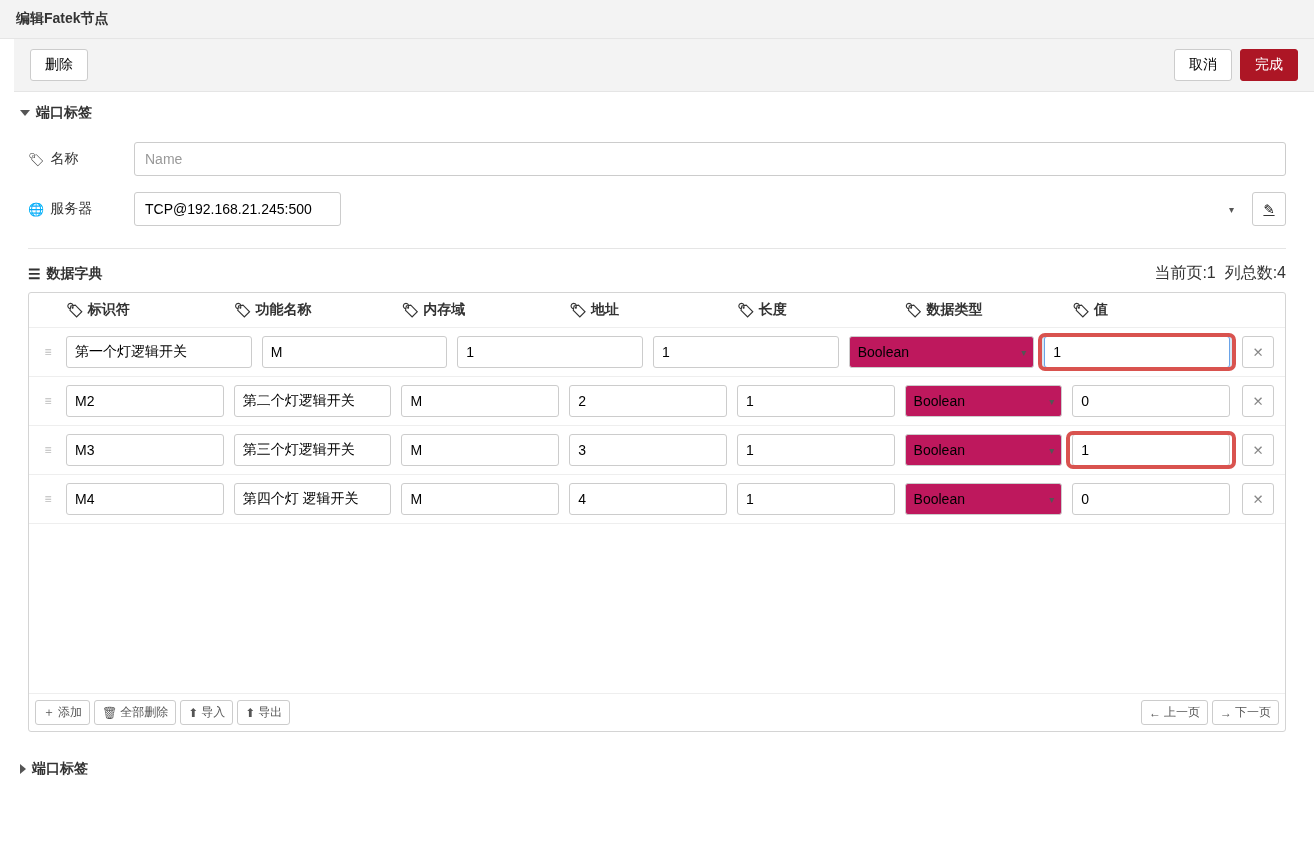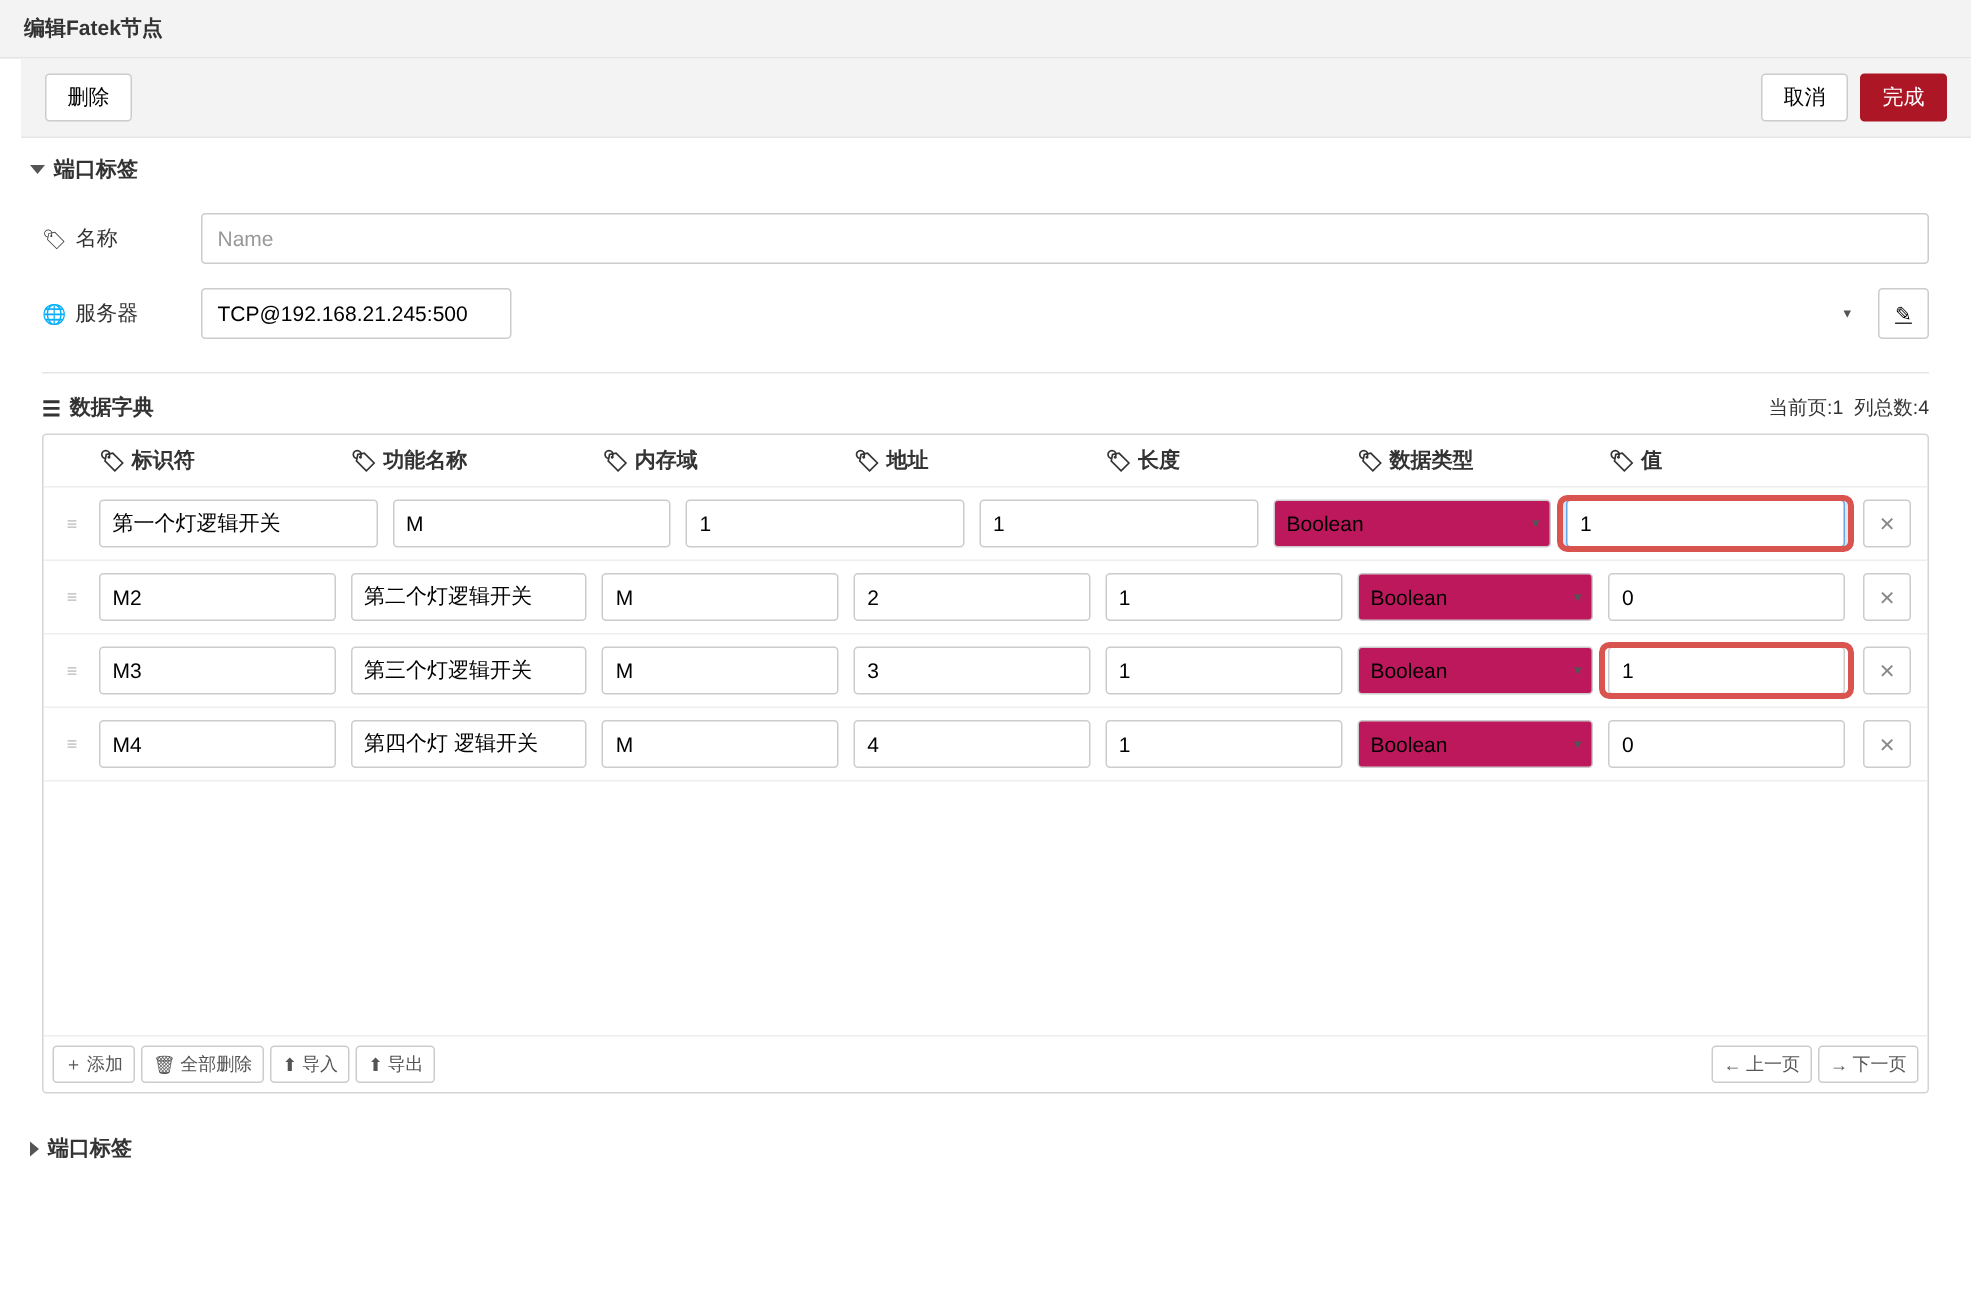--- a/index.html
+++ b/index.html
@@ -19,21 +19,21 @@
   .form-input::placeholder { color: #999; }
   .select-wrap { flex:1; display:flex; gap:8px;text-decoration:underline; }
   .form-select { flex:1; height: 34px; border:1px solid #ccc; border-radius:3px; padding:0 28px 0 10px; font-size:14px; background:#fff; appearance:none; position:relative; cursor:pointer; }
   .select-box { position:relative; flex:1; }
   .select-box::after { content:"▾"; position:absolute; right:10px; top:50%; transform:translateY(-50%); color:#555; pointer-events:none; font-size:10px; }
   .icon-btn { width:34px; height:34px; border:1px solid #ccc; border-radius:3px; background:#fff; cursor:pointer; display:flex; align-items:center; justify-content:center; }
   hr.divider { border:none; border-top:1px solid #e5e5e5; margin: 14px 28px; }
   
   .dict-header { display:flex; justify-content:space-between; align-items:center; padding: 0 28px 8px 28px; font-size:14px; }
   .dict-title { display:flex; align-items:center; gap:6px; font-weight:bold; }
-  .dict-info { font-size:13px; color:#333; }
+  .dict-info { font-size:16px; color:#333; }
   
   .grid-box { border:1px solid #d4d4d4; border-radius:3px; margin: 0 28px; position:relative; }
   .grid-scroll { max-height: 440px; overflow-y: scroll; }
   .grid-scroll::-webkit-scrollbar { width:16px; }
   .grid-scroll::-webkit-scrollbar-track { background:#f5f5f5; border-left:1px solid #e5e5e5; }
   .grid-scroll::-webkit-scrollbar-thumb { background:#c1c1c1; border:3px solid #f5f5f5; border-radius:8px; }
   
   .grid-header-row, .grid-row { display:flex; align-items:center; border-bottom:1px solid #eee; padding: 8px 6px; gap:4px; }
   .grid-header-row { font-weight:bold; }
   .drag-handle { width:24px; text-align:center; color:#bbb; cursor:grab; font-size:12px; letter-spacing:-2px; }

